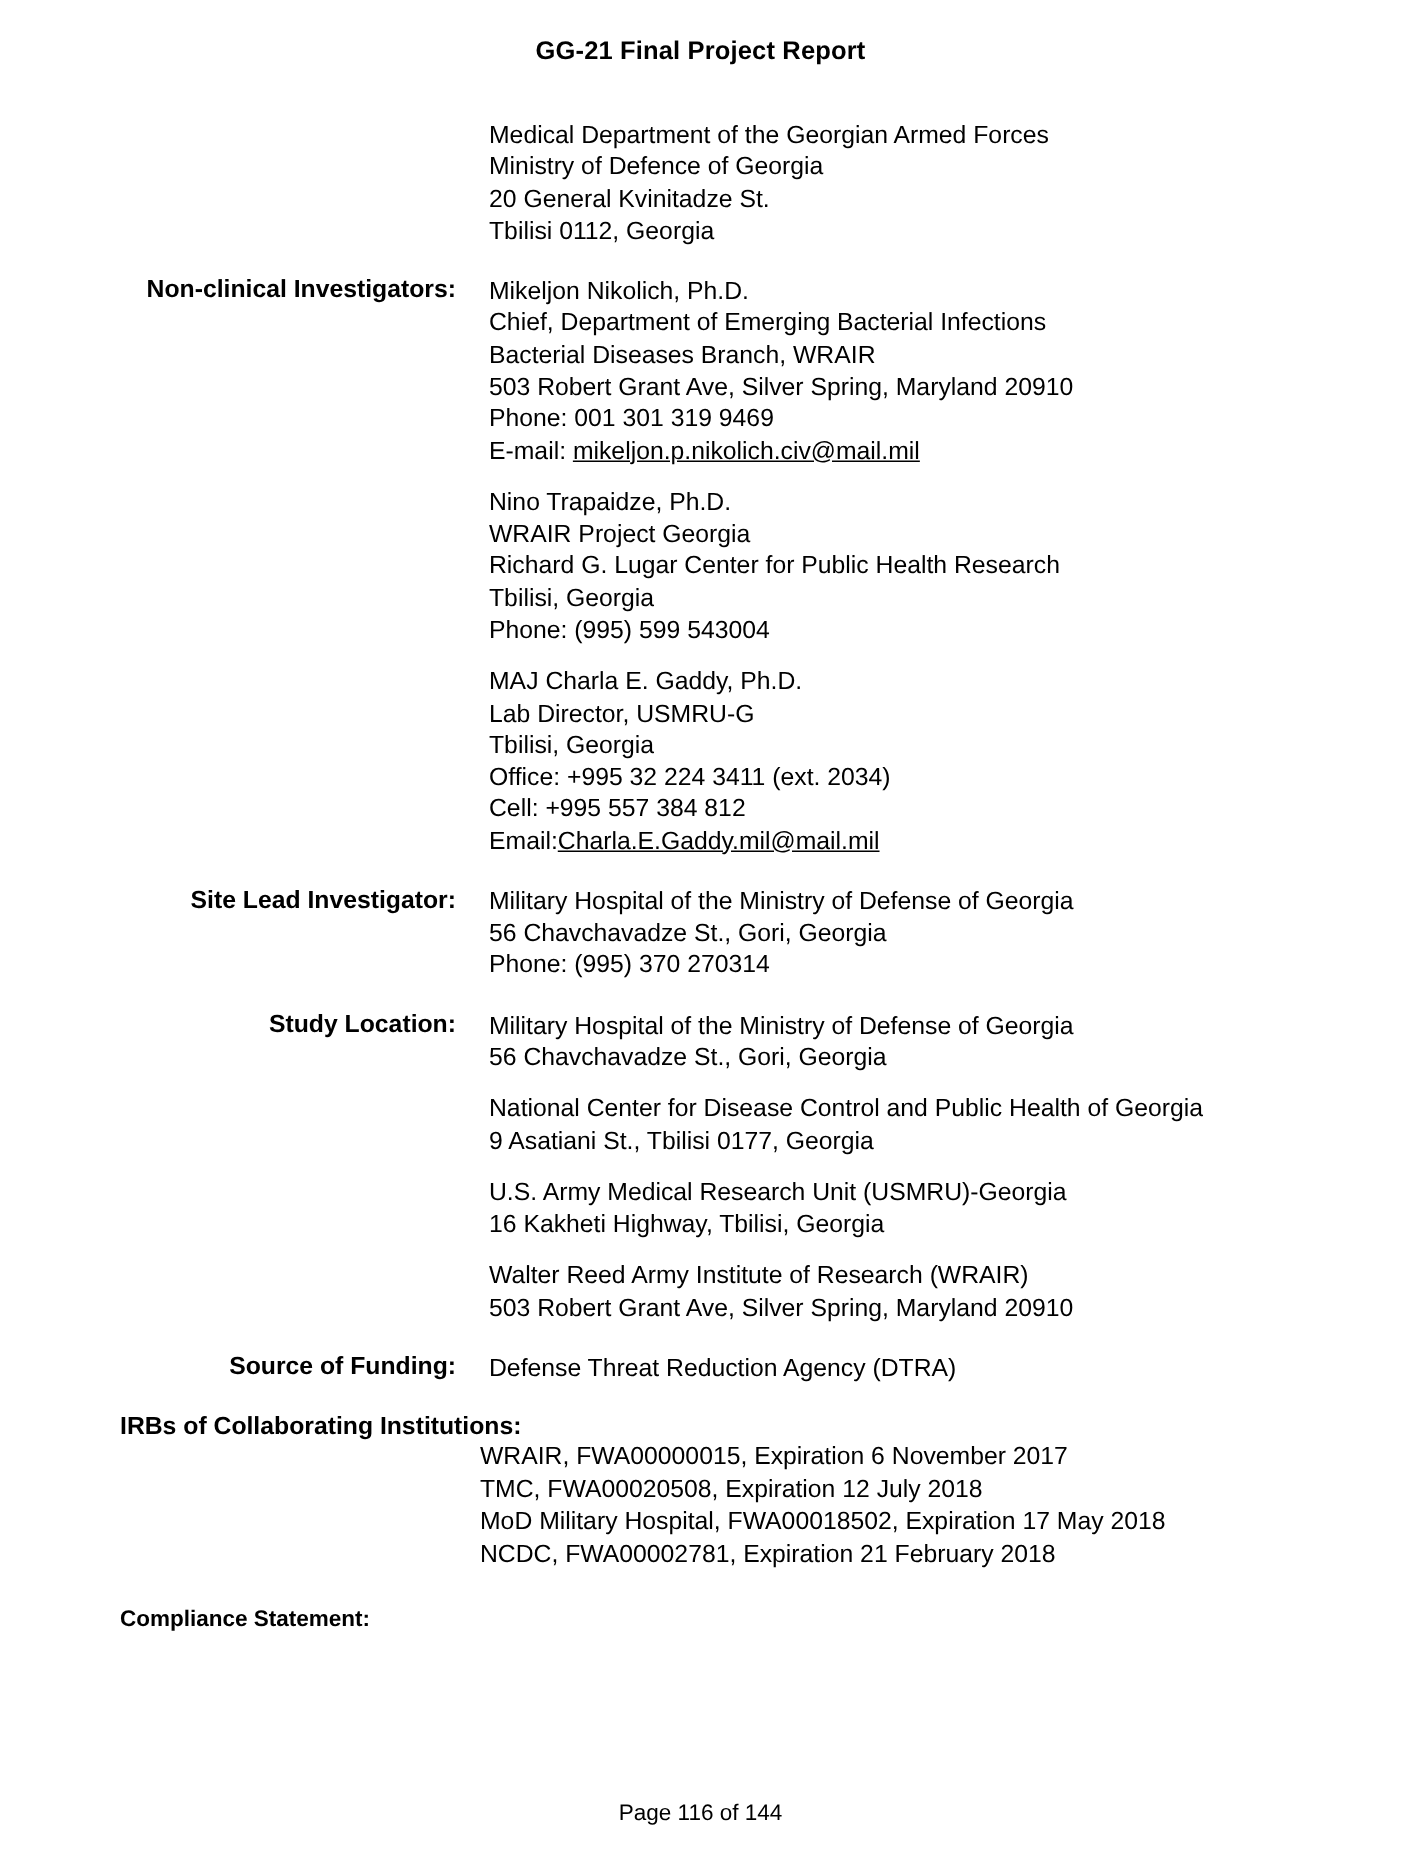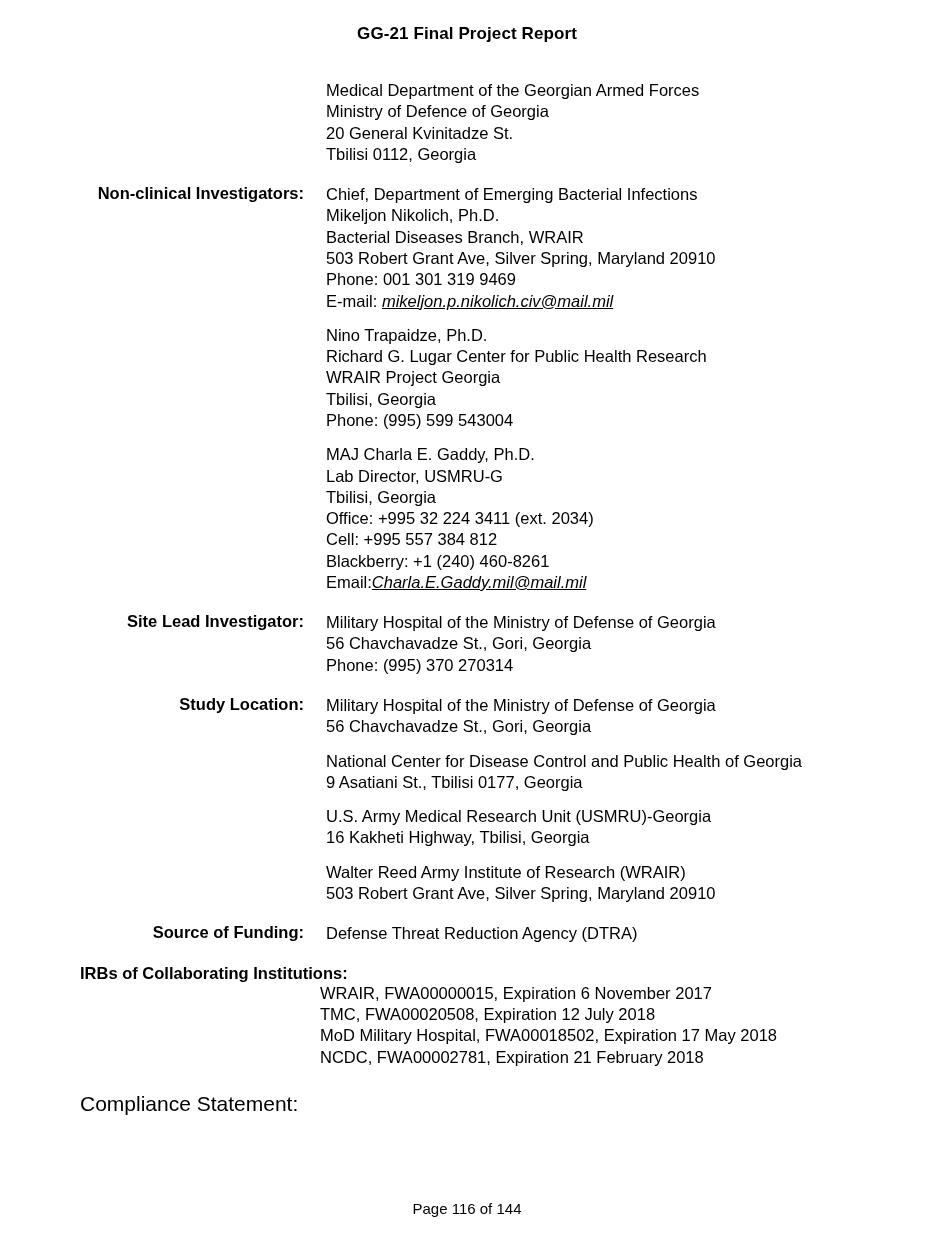--- a/index.html
+++ b/index.html
@@ -59,34 +59,33 @@
     margin-bottom: 0;
   }
   .gap-sm { height: 13px; }
   .gap-md { height: 19px; }
   .gap-lg { height: 24px; }
   .line {
     white-space: nowrap;
   }
   .u {
     text-decoration: underline;
-    font-style: italic;
   }
   .full-left {
     font-size: 16.5px;
     font-weight: bold;
   }
   .irb-list {
     margin-left: 240px;
     font-size: 16.5px;
     line-height: 1.3;
   }
   .compliance-head {
-    font-size: 21px;
-    font-weight: normal;
+    font-size: 15px;
+    font-weight: bold;
   }
   .compliance-body {
     font-size: 16.5px;
     line-height: 1.3;
     width: 790px;
   }
   .footer {
     position: absolute;
     top: 1200px;
     left: 0;
@@ -114,47 +113,46 @@
       </div>
     </div>
 
     <div class="gap-md"></div>
 
     <div class="row">
       <div class="label-col">Non-clinical Investigators:</div>
       <div class="value-col">
 
         <div class="block">
+          <div class="line">Mikeljon Nikolich, Ph.D.</div>
           <div class="line">Chief, Department of Emerging Bacterial Infections</div>
-          <div class="line">Mikeljon Nikolich, Ph.D.</div>
           <div class="line">Bacterial Diseases Branch, WRAIR</div>
           <div class="line">503 Robert Grant Ave, Silver Spring, Maryland 20910</div>
           <div class="line">Phone: 001 301 319 9469</div>
           <div class="line"><span>E-mail: </span><span class="u">mikeljon.p.nikolich.civ@mail.mil</span></div>
         </div>
 
         <div class="gap-sm"></div>
 
         <div class="block">
           <div class="line">Nino Trapaidze, Ph.D.</div>
+          <div class="line">WRAIR Project Georgia</div>
           <div class="line">Richard G. Lugar Center for Public Health Research</div>
-          <div class="line">WRAIR Project Georgia</div>
           <div class="line">Tbilisi, Georgia</div>
           <div class="line">Phone: (995) 599 543004</div>
         </div>
 
         <div class="gap-sm"></div>
 
         <div class="block">
           <div class="line">MAJ Charla E. Gaddy, Ph.D.</div>
           <div class="line">Lab Director, USMRU-G</div>
           <div class="line">Tbilisi, Georgia</div>
           <div class="line">Office: +995 32 224 3411 (ext. 2034)</div>
           <div class="line">Cell:  +995 557 384 812</div>
-          <div class="line">Blackberry: +1 (240) 460-8261</div>
           <div class="line"><span>Email:</span><span class="u">Charla.E.Gaddy.mil@mail.mil</span></div>
         </div>
 
       </div>
     </div>
 
     <div class="gap-md"></div>
 
     <div class="row">
       <div class="label-col">Site Lead Investigator:</div>

